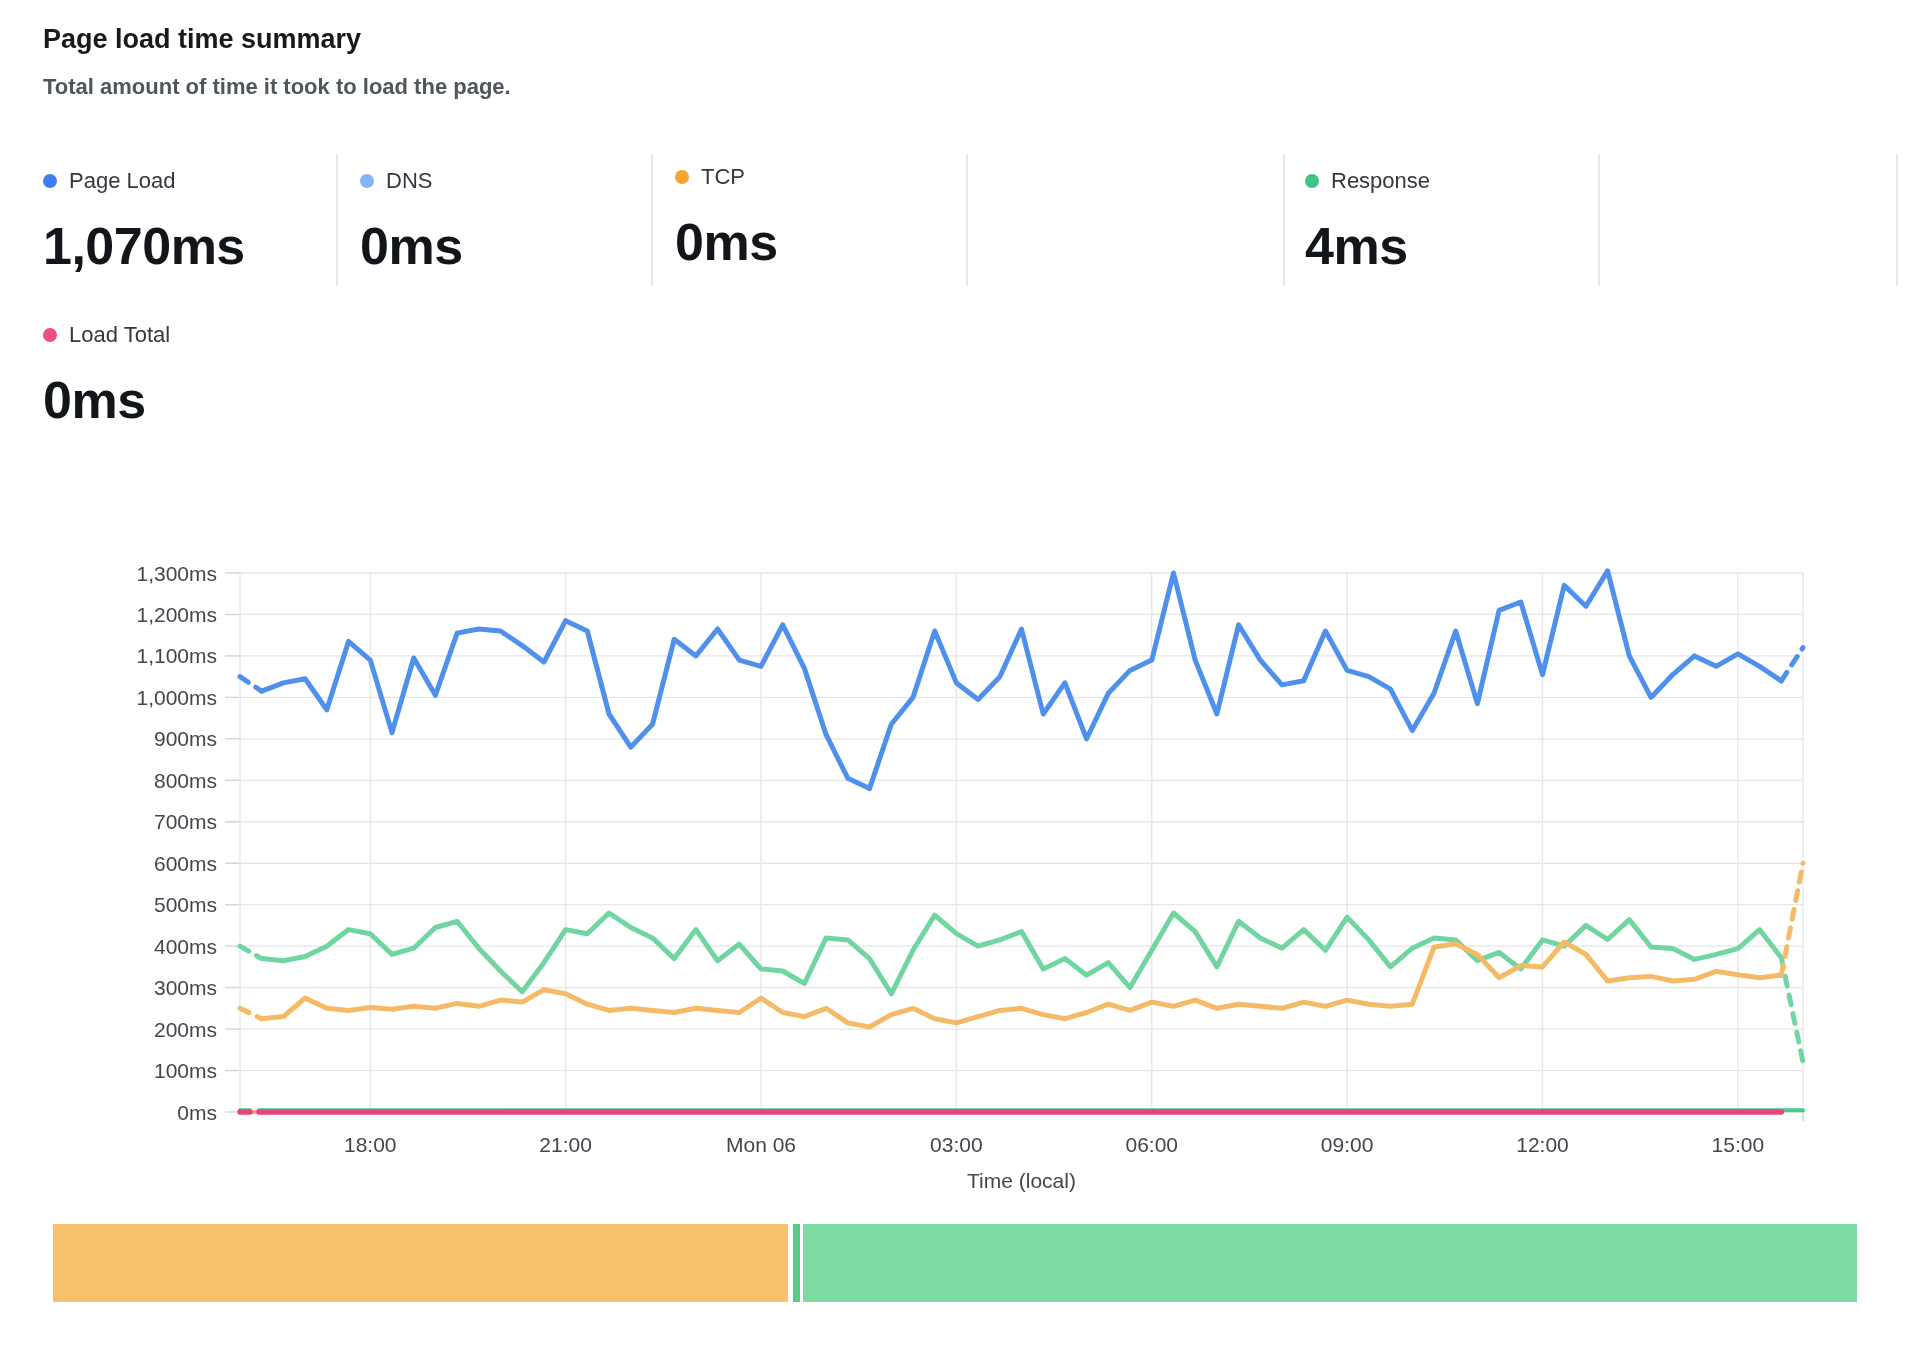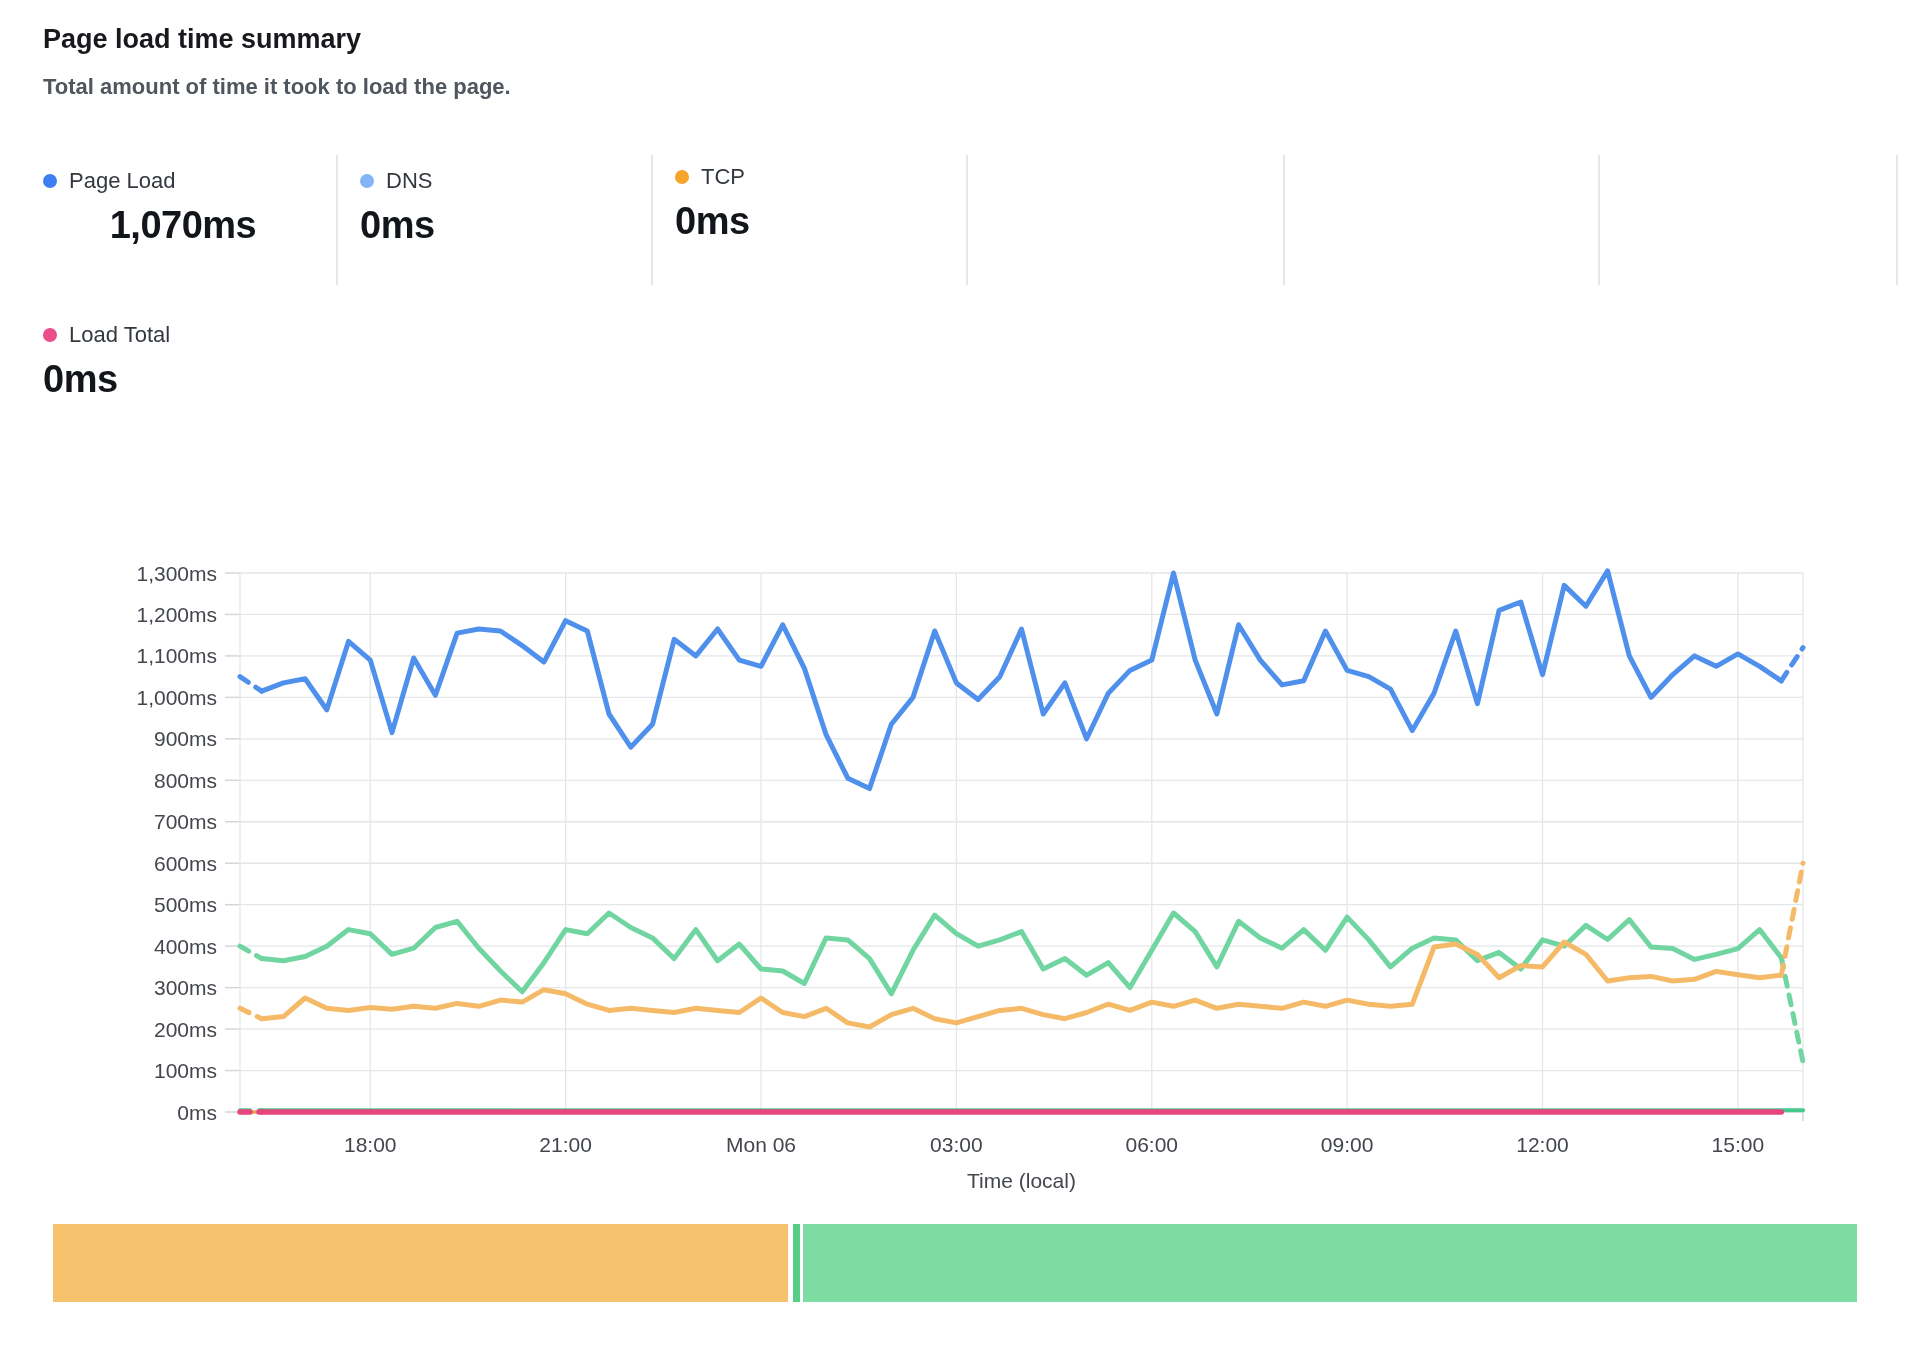--- a/index.html
+++ b/index.html
@@ -5,55 +5,62 @@
   html,body{margin:0;padding:0;background:#ffffff;}
   .canvas{
     position:relative;width:1910px;height:1352px;background:#ffffff;
     font-family:"Liberation Sans","DejaVu Sans",sans-serif;overflow:hidden;
   }
   .page-title{position:absolute;left:43px;top:24px;font-size:27px;font-weight:700;color:#17191d;}
   .page-subtitle{position:absolute;left:43px;top:74px;font-size:22px;font-weight:700;color:#50565d;}
   .stat{position:absolute;width:280px;}
   .stat-label{display:flex;align-items:center;gap:12px;font-size:22px;color:#33383e;line-height:26px;}
   .dot{width:14px;height:14px;border-radius:50%;flex:0 0 auto;}
-  .stat-value{margin-top:10px;font-size:38px;font-weight:700;color:#121519;letter-spacing:-0.5px;}
+  .stat-value{margin-top:22px;font-size:52px;font-weight:700;color:#121519;letter-spacing:-0.5px;}
   .vdivider{position:absolute;top:155px;width:2px;height:130px;background:#e4e7eb;}
   svg.chart{position:absolute;left:0;top:0;}
   svg .axis{font-size:21px;fill:#43474d;font-family:"Liberation Sans","DejaVu Sans",sans-serif;}
   .footer-bar{position:absolute;left:53px;top:1224px;width:1804px;height:78px;display:flex;}
   .footer-bar>div{height:100%;}
 </style>
 </head>
 <body>
 
 <div class="canvas">
 
   <div class="page-title">Page load time summary</div>
   <div class="page-subtitle">Total amount of time it took to load the page.</div>
 
-  <div class="stat" style="left:43px;top:168px;text-align:center;">
+  <div class="stat" style="left:43px;top:168px;">
     <div class="stat-label">
       <span class="dot" style="background: rgb(61, 127, 242);"></span>
       <span>Page Load</span>
     </div>
     <div class="stat-value">1,070ms</div>
   </div>
   <div class="stat" style="left:360px;top:168px;">
     <div class="stat-label">
       <span class="dot" style="background: rgb(130, 180, 247);"></span>
       <span>DNS</span>
     </div>
     <div class="stat-value">0ms</div>
   </div>
   <div class="stat" style="left:675px;top:164px;">
     <div class="stat-label">
       <span class="dot" style="background: rgb(246, 164, 44);"></span>
       <span>TCP</span>
     </div>
     <div class="stat-value">0ms</div>
+  </div>
+  <div class="stat" style="left:1305px;top:168px;">
+    <div class="stat-label">
+      <span class="dot" style="background: rgb(62, 197, 131);"></span>
+      <span>Response</span>
+    </div>
+    <div class="stat-value">4ms</div>
   </div>
 
   <div class="vdivider" style="left:336px;"></div>
   <div class="vdivider" style="left:651px;"></div>
   <div class="vdivider" style="left:966px;"></div>
   <div class="vdivider" style="left:1283px;"></div>
   <div class="vdivider" style="left:1598px;"></div>
   <div class="vdivider" style="left:1896px;"></div>
 
   <div class="stat" style="left:43px;top:322px;">

